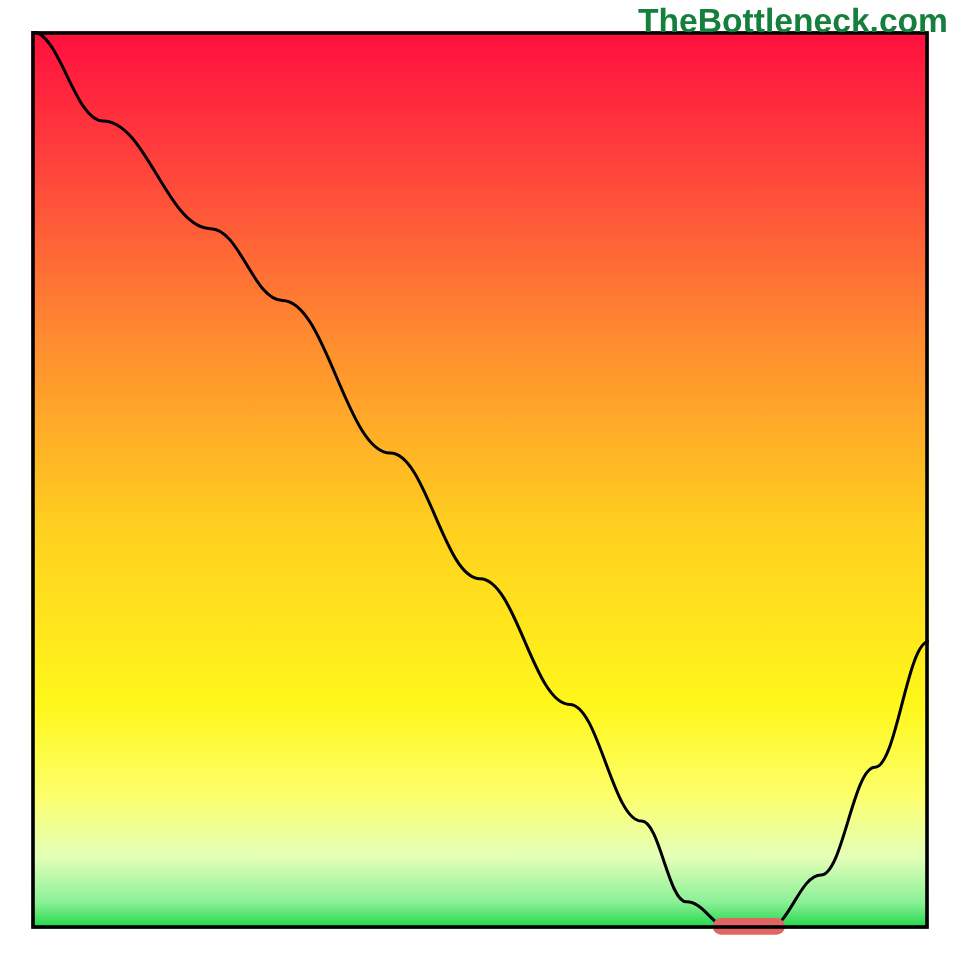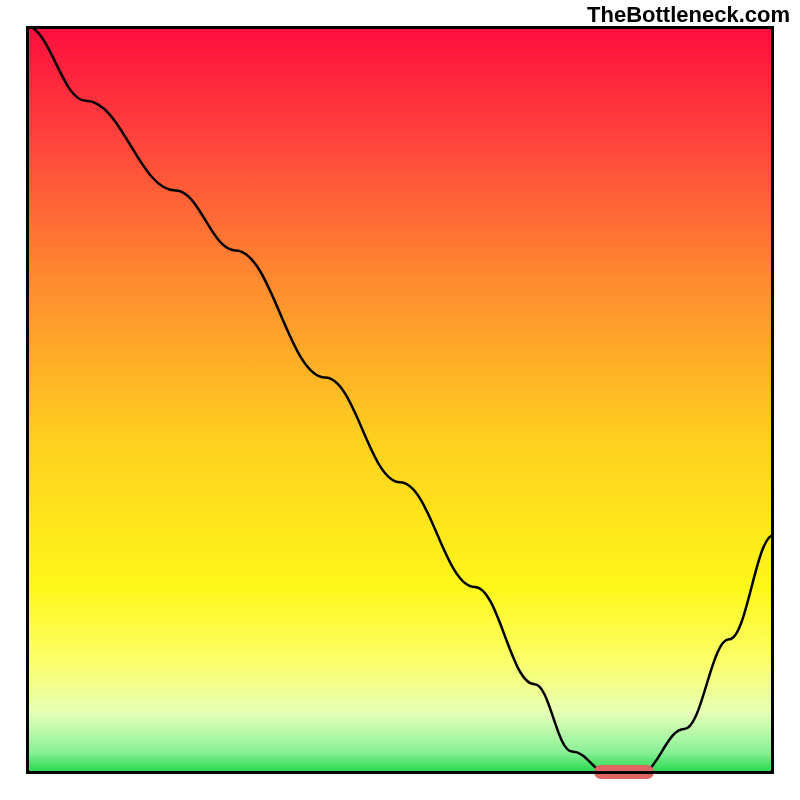--- a/index.html
+++ b/index.html
@@ -1,18 +1,18 @@
 <!DOCTYPE html>
 <html><head>
 <meta charset="utf-8">
 <style>
   * { margin: 0; padding: 0; box-sizing: border-box; }
   body { width: 800px; height: 800px; overflow: hidden; position: relative; font-family: Arial, sans-serif; }
   .chart-container { width: 800px; height: 800px; position: relative; background: #fff; }
-  .watermark { position: absolute; top: 2px; right: 10px; font-size: 22px; font-weight: bold; color: #000000; z-index: 10; text-align: center; }
+  .watermark { position: absolute; top: 2px; right: 10px; font-size: 28px; font-weight: bold; color: #15803d; z-index: 10; text-align: center; }
   .plot-area { position: absolute; left: 26px; top: 26px; width: 748px; height: 748px; }
   .gradient-bg { width: 100%; height: 100%; position: absolute; }
   .curve-svg { width: 100%; height: 100%; position: absolute; top: 0; left: 0; }
   .border-frame { position: absolute; left: 26px; top: 26px; width: 748px; height: 748px; border: 3px solid #000; pointer-events: none; }
   .marker { position: absolute; background: #e06666; border-radius: 8px; }
 </style>
 </head>
 <body>
 
 <div class="chart-container">

